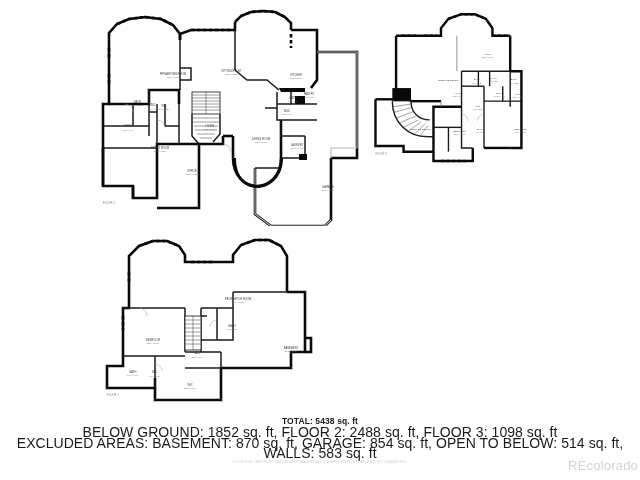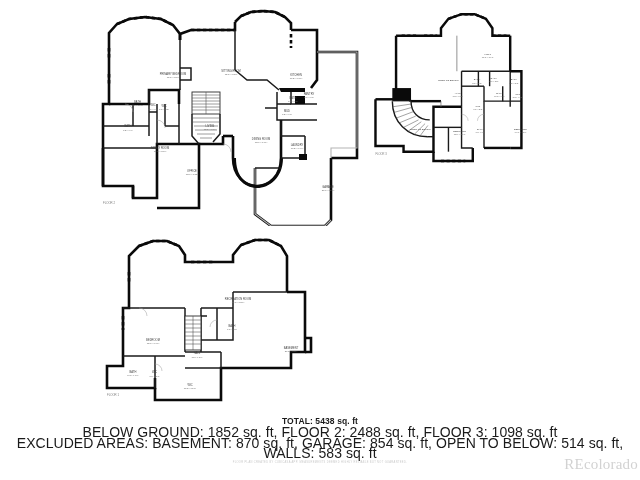--- a/index.html
+++ b/index.html
@@ -91,24 +91,24 @@
     width: 640px;
     text-align: center;
     font-size: 2.6px;
     color: #c9c9c9;
     letter-spacing: 0.35px;
   }
   #brand {
     position: absolute;
     right: 10px;
     bottom: 7px;
-    font-size: 15px;
+    font-size: 13px;
     color: #d2d2d2;
     letter-spacing: 0.2px;
-    font-family: Liberation Serif, serif;
+    font-family: Liberation Sans, sans-serif;
   }
 </style>
 </head>
 <body>
 
 <div id="sheet">
 
   <div class="plan" id="plan-floor2">
     <svg viewBox="0 0 272 218" preserveAspectRatio="xMidYMid meet">
       <g>

